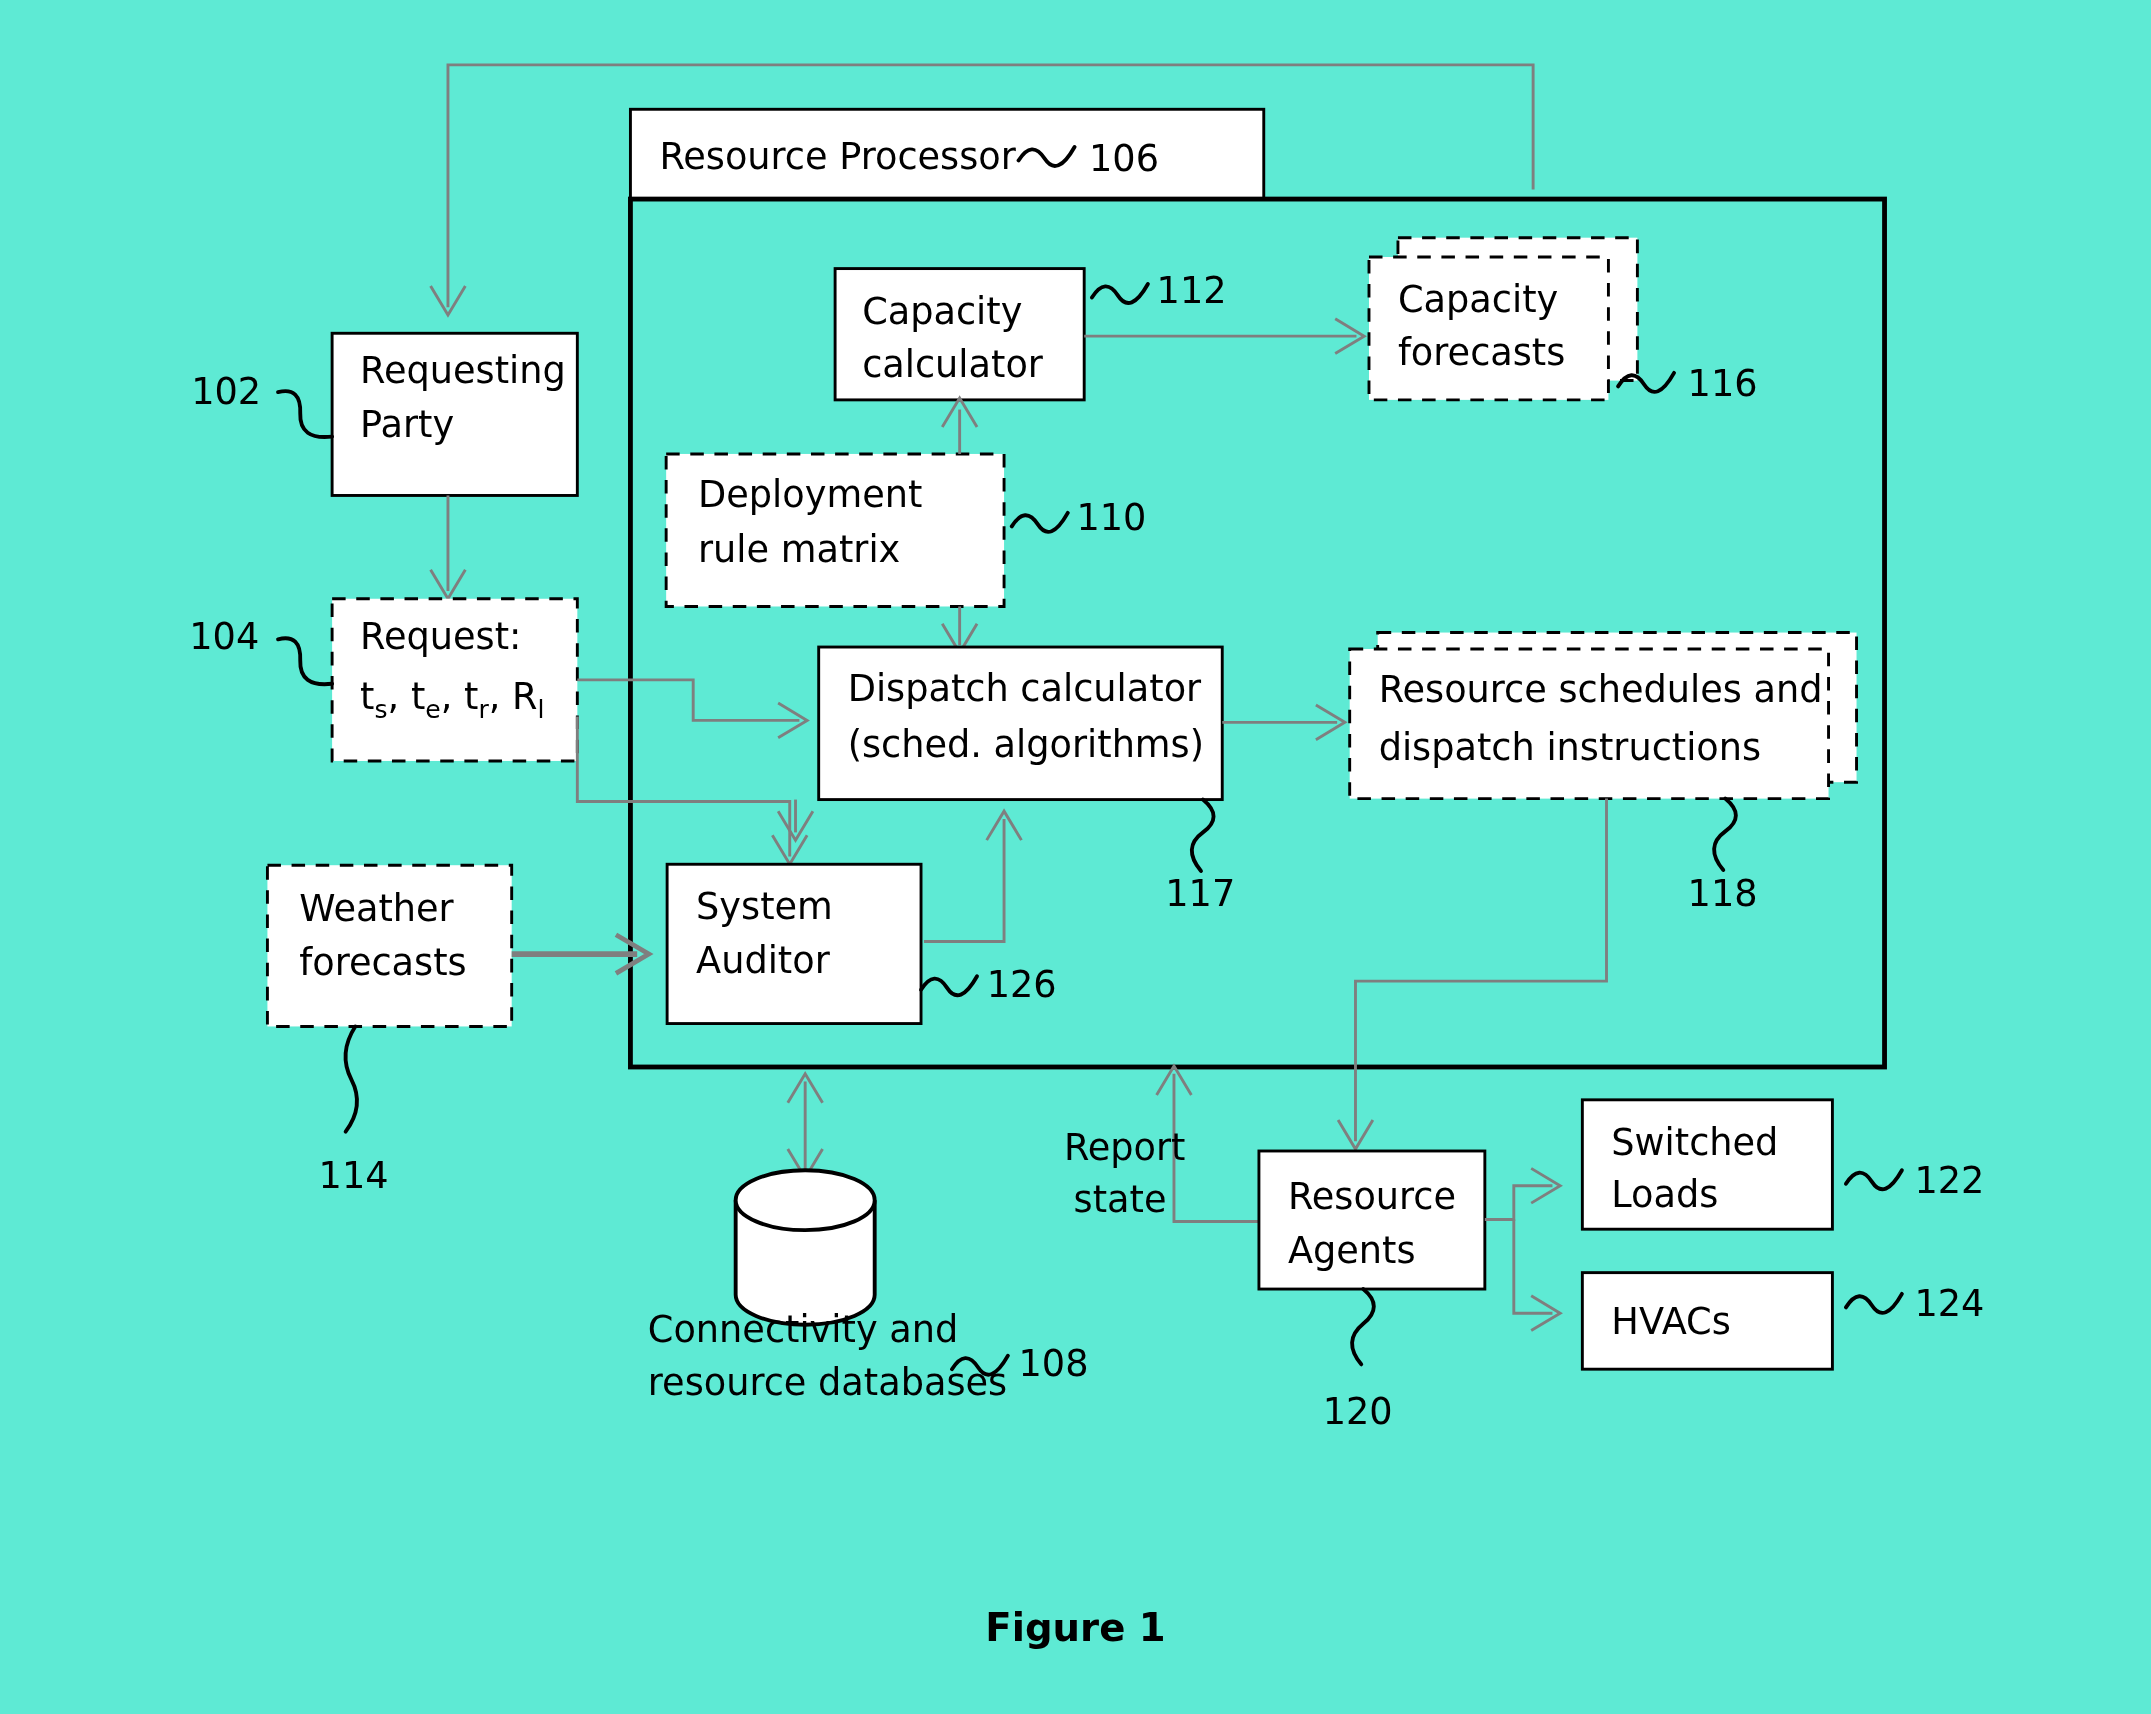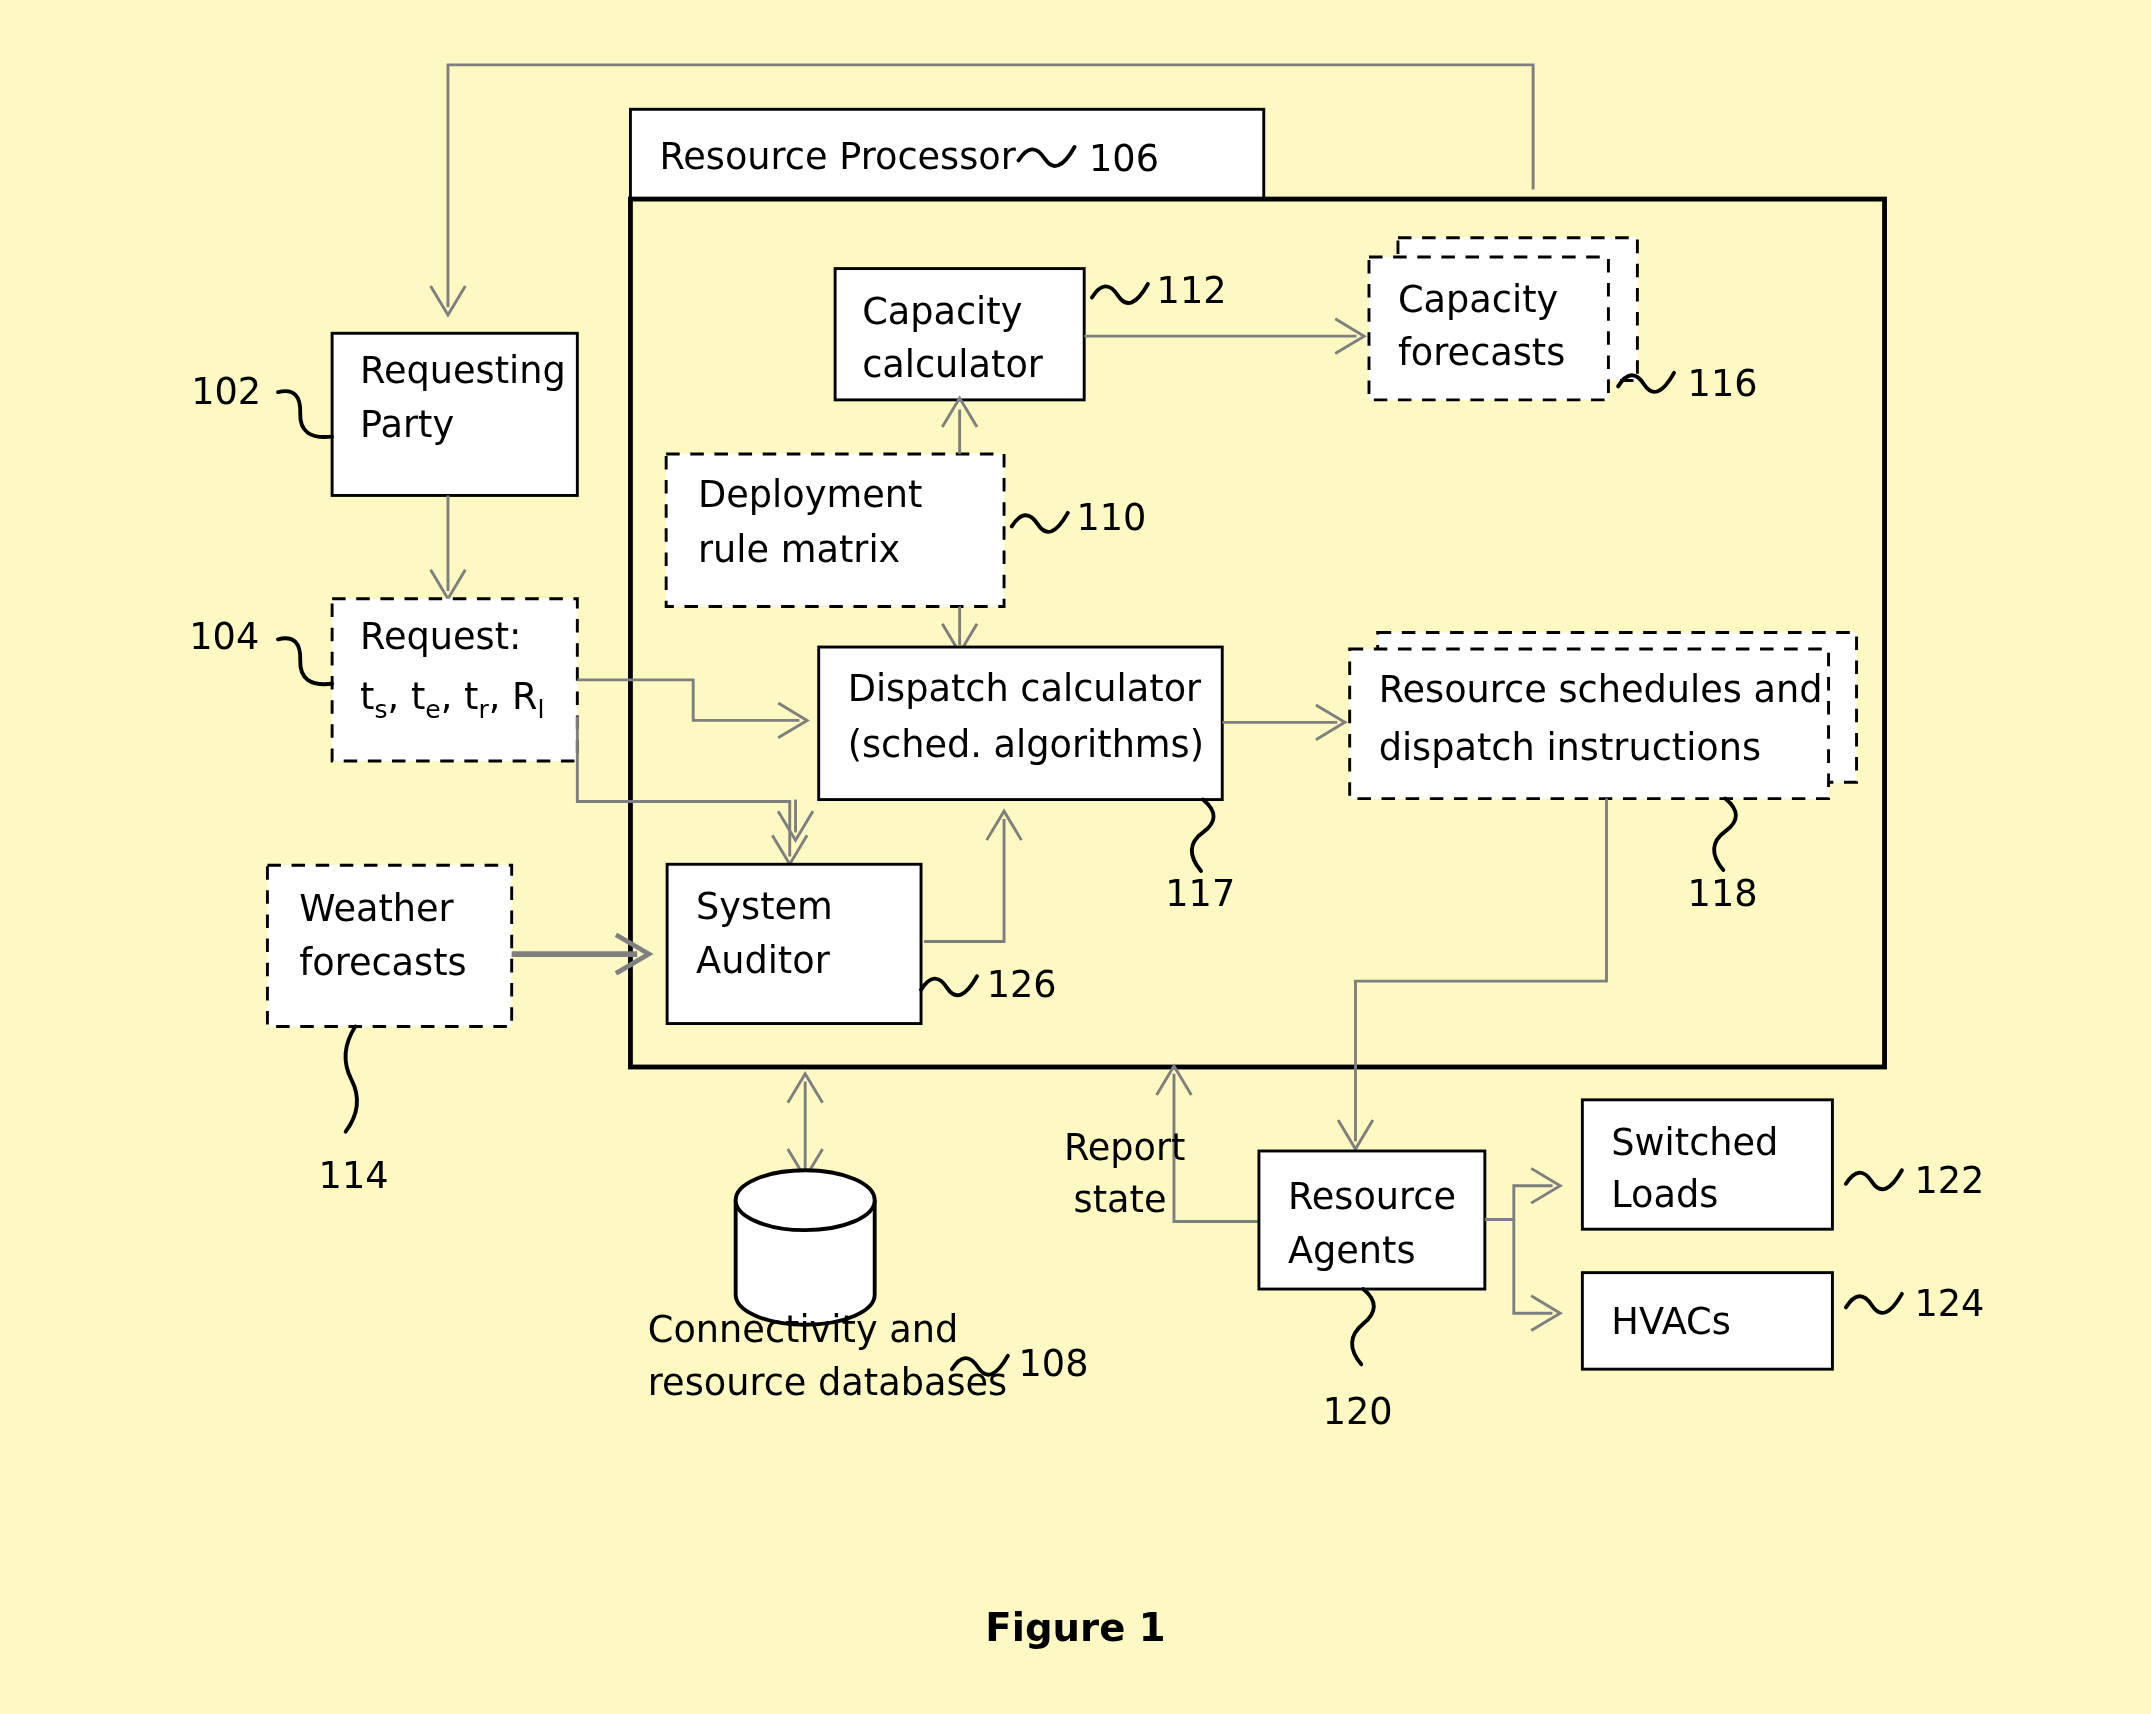--- a/index.html
+++ b/index.html
@@ -4,21 +4,21 @@
 <style>
   html, body {
     margin: 0;
     padding: 0;
     background: #ffffff;
   }
   #page {
     position: relative;
     width: 2151px;
     height: 1715px;
-    background: #fef9c3;
+    background: #5eead4;
     font-family: "DejaVu Sans", sans-serif;
     overflow: hidden;
   }
   #diagram {
     position: absolute;
     left: 0;
     top: 0;
     width: 2151px;
     height: 1715px;
   }

